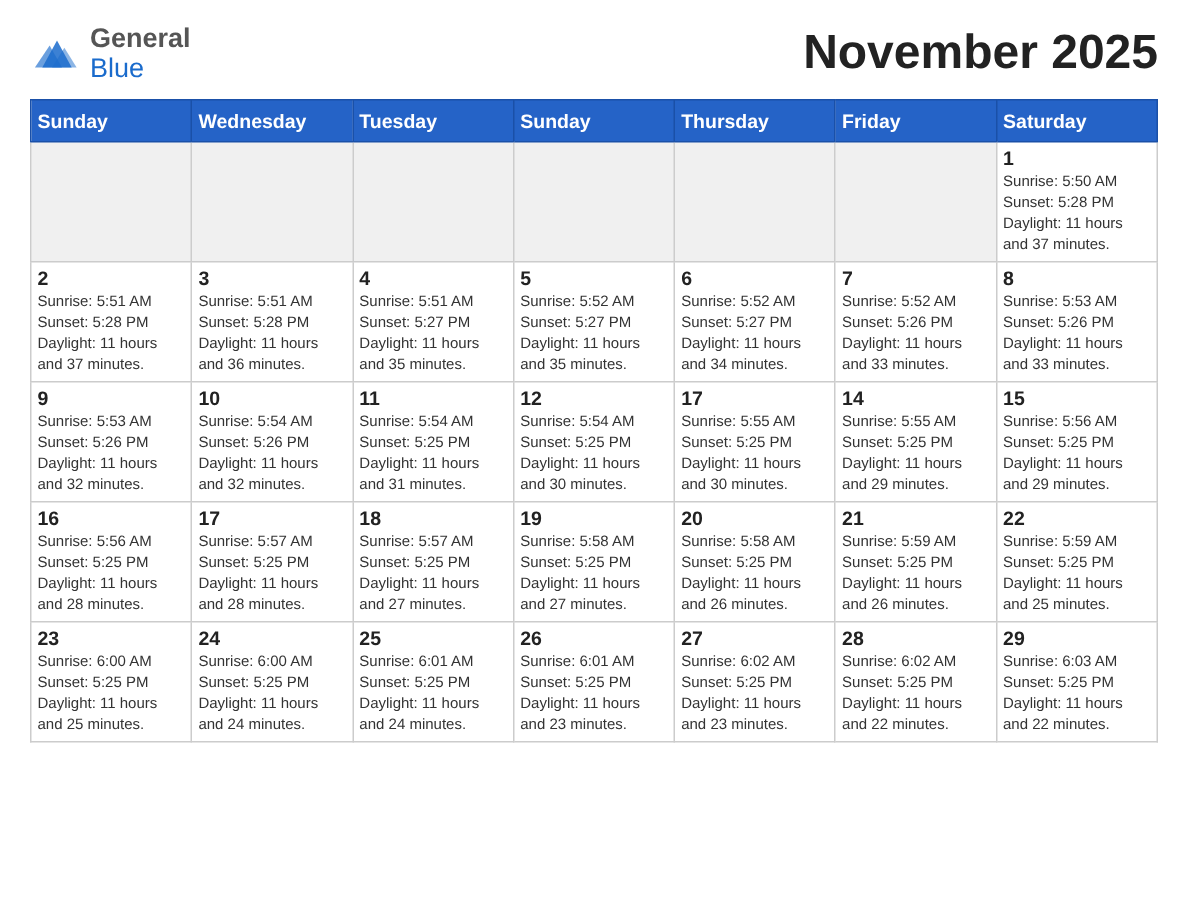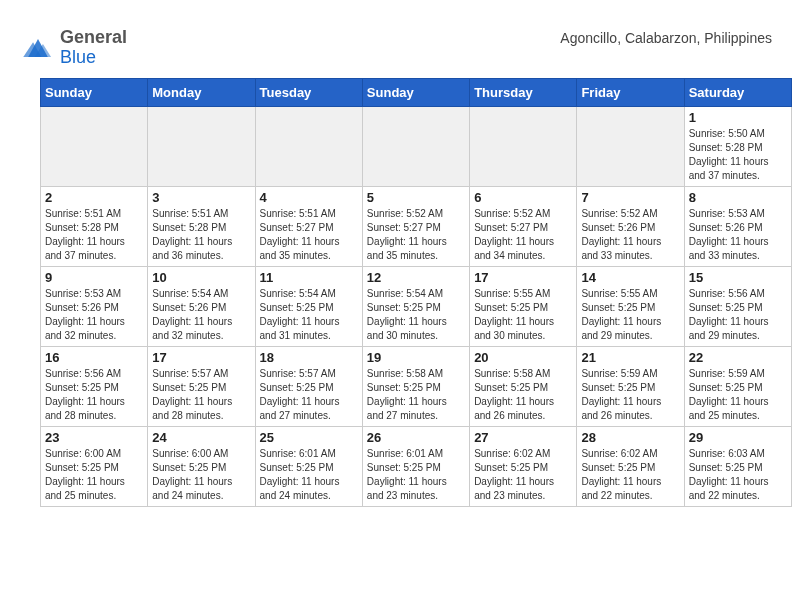--- a/index.html
+++ b/index.html
@@ -1,27 +1,27 @@
 <!DOCTYPE html>
 <html><head>
   <meta charset="utf-8">
   <style>
     * { box-sizing: border-box; margin: 0; padding: 0; }
     body { font-family: Arial, sans-serif; background: #fff; width: 792px; min-height: 612px; }
-    .page { width: 792px; padding: 28px 20px 20px; }
+    .page { width: 792px; padding: 16px 20px 20px; }
     .header { display: flex; justify-content: space-between; align-items: flex-start; margin-bottom: 10px; }
     .logo { display: flex; align-items: center; gap: 4px; }
     .logo-text { font-size: 18px; line-height: 1.1; }
     .logo-general { color: #555; font-weight: bold; }
     .logo-blue { color: #1a6bcc; font-weight: normal; }
     .logo-icon { width: 36px; height: 28px; }
     .title-area { text-align: right; }
     .month-title { font-size: 32px; font-weight: bold; color: #222; }
     .location { font-size: 14px; color: #444; margin-top: 2px; }
-    table { width: 100%; border-collapse: collapse; table-layout: fixed; margin-left: 20px; }
+    table { width: 100%; border-collapse: collapse; table-layout: fixed; }
     thead tr th { background: #2563c7; color: #fff; font-size: 13px; font-weight: bold; padding: 6px 4px; text-align: left; border: 1px solid #1a50a8; }
     tbody tr td { border: 1px solid #ccc; vertical-align: top; padding: 3px 4px; font-size: 10px; color: #333; height: 70px; background: #fff; }
     tbody tr td.empty { background: #f0f0f0; }
     .day-num { font-size: 13px; font-weight: bold; color: #222; display: block; margin-bottom: 2px; }
     .cell-text { font-size: 10px; line-height: 1.4; color: #333; }
     tbody tr:last-child td { height: auto; min-height: 50px; }
   </style>
 </head>
 <body>
 
@@ -32,29 +32,29 @@
         <polygon points="10,28 22,6 34,28" fill="#1a6bcc" opacity="0.85"></polygon>
         <polygon points="18,28 28,12 38,28" fill="#1a6bcc" opacity="0.5"></polygon>
         <polygon points="4,28 16,10 26,28" fill="#1a6bcc" opacity="0.65"></polygon>
       </svg>
       <div class="logo-text">
         <div class="logo-general">General</div>
         <div class="logo-blue">Blue</div>
       </div>
     </div>
     <div class="title-area">
-      <div class="location">Agoncillo, Calabarzon, Philippines</div>
+      <div class="month-title">November 2025</div>
     </div>
   </div>
 
   <table>
     <thead>
       <tr>
       <th>Sunday</th>
-          <th>Monday</th>
+          <th>Wednesday</th>
           <th>Tuesday</th>
           <th>Sunday</th>
           <th>Thursday</th>
           <th>Friday</th>
           <th>Saturday</th>
         </tr>
     </thead>
     <tbody id="calendar-body">
     <tr>
           <td class="empty"></td>

